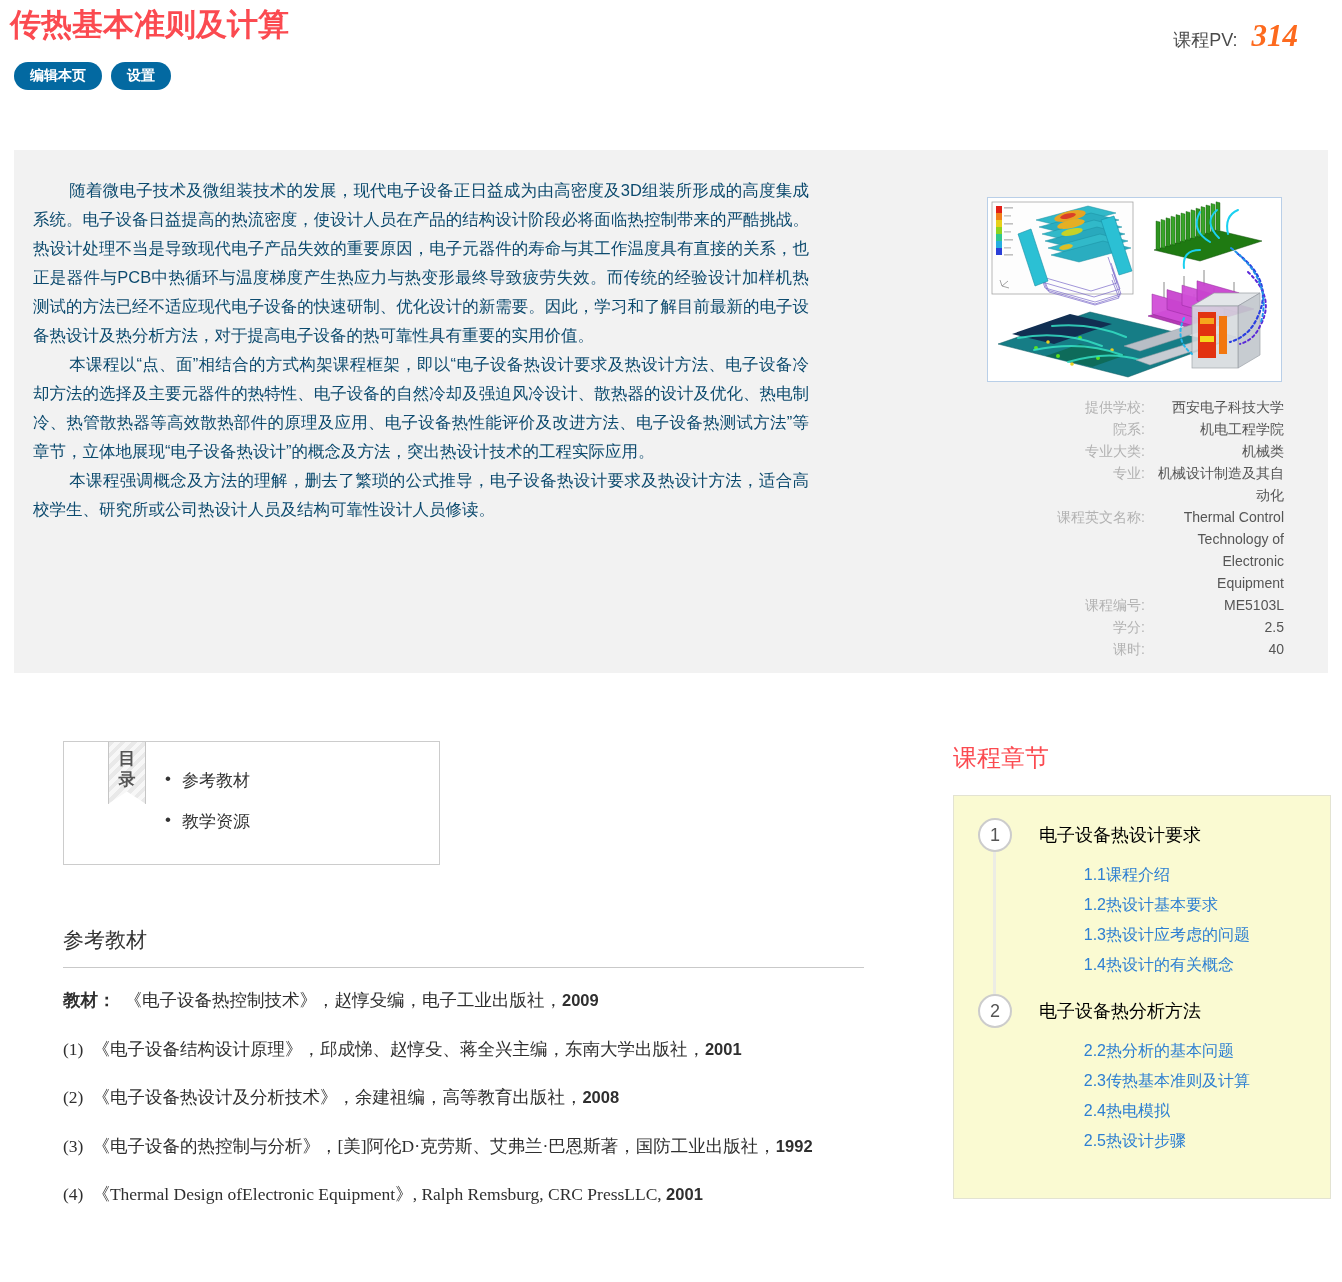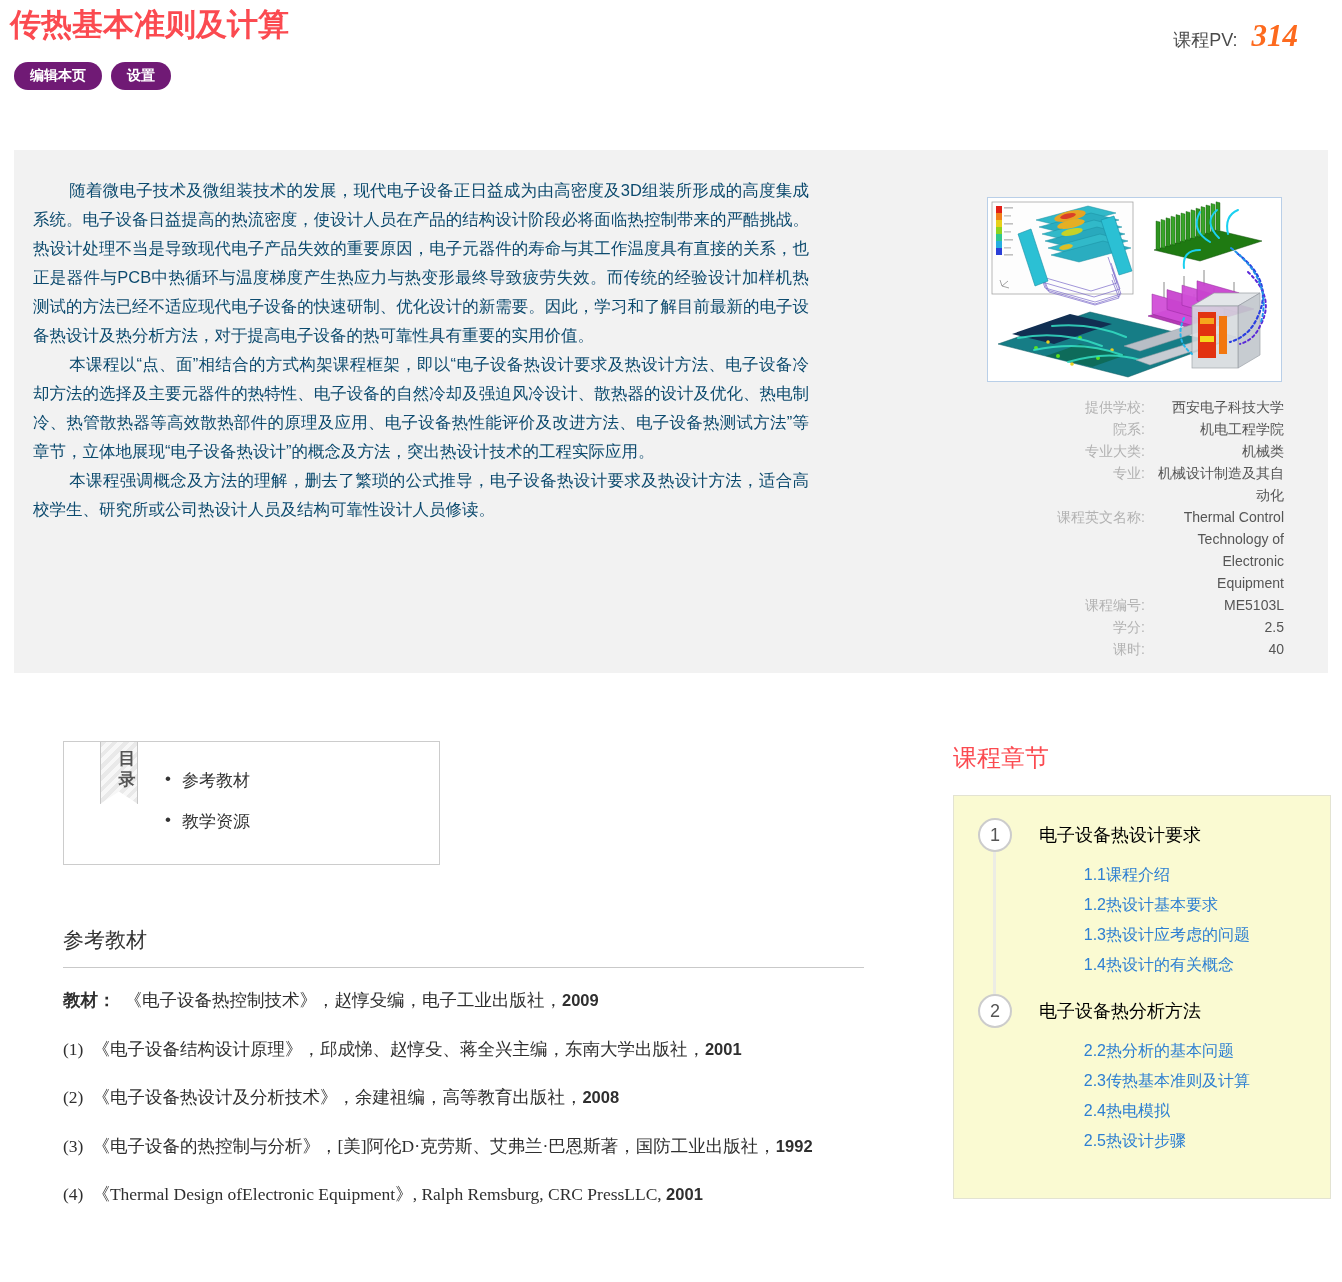--- a/index.html
+++ b/index.html
@@ -9,41 +9,41 @@
     background:#fff; font-family:"Liberation Sans","DejaVu Sans",sans-serif;
   }
   
   .page-title { position:absolute; left:10px; top:4px; margin:0;
     font-size:31px; font-weight:700; color:#fb4a50; }
   .pv-wrap { position:absolute; top:18px; right:44px; display:flex; align-items:baseline; gap:14px; }
   .pv-label { font-size:18px; color:#4a4a4a;margin-left:44px; }
   .pv-num { font-size:31px; color:#fd6a1e; font-style:italic; font-weight:700;
     font-family:"Liberation Serif","DejaVu Serif",serif; }
   .btn-row { position:absolute; left:14px; top:62px; display:flex; gap:9px; }
-  .pill-btn { height:28px; padding:0 16px; background:#701a75; color:#fff; font-size:14px;
+  .pill-btn { height:28px; padding:0 16px; background:#0369a1; color:#fff; font-size:14px;
     font-weight:700; border:none; border-radius:14px; cursor:pointer; font-family:inherit; }
   
   .intro-box { position:absolute; left:14px; top:150px; width:1314px; height:523px; background:#f2f2f2; }
   .intro-text { position:absolute; left:19px; top:26px; width:776px;
     font-size:16.5px; line-height:29px; color:#0c4a6e; text-align:justify; }
   .intro-text p { margin:0; text-indent:2.2em; }
   .course-media { position:absolute; left:973px; top:47px; width:297px; }
   .course-image { width:295px; height:185px; border:1px solid #b9cfe8; background:#fff; display:block; }
   .info-list { margin-top:14px; }
   .info-row { display:flex; font-size:14px; line-height:22px; }
   .info-label { width:158px; text-align:right; color:#b2b2b2; flex:none; }
   .info-value { margin-left:7px; width:132px; color:#555;text-align:right; }
   
   .toc-box { position:absolute; left:63px; top:741px; width:377px; height:124px;
     border:1px solid #ccc; background:#fff; }
-  .toc-ribbon { position:absolute; left:36px; top:0; width:38px; height:62px;
+  .toc-ribbon { position:absolute; left:44px; top:0; width:38px; height:62px;
     background:repeating-linear-gradient(135deg,#e9e9e9 0 4px,#f7f7f7 4px 8px);
     border:1px solid #c5c5c5; border-top:none;
     clip-path:polygon(0 0,100% 0,100% 100%,50% 80%,0 100%);
-    display:flex; justify-content:flex-end; padding-top:6px; }
+    display:flex; justify-content:center; padding-top:6px; }
   .toc-ribbon-text { width:20px; font-size:17px; font-weight:700; color:#555;
     line-height:21px; word-break:break-all; text-align:center; }
   .toc-list { margin:27px 0 0 101px; padding:0; list-style:none; }
   .toc-list li { font-size:17px; color:#333; margin-bottom:18px; position:relative;
     padding-left:17px; cursor:pointer; }
   .toc-list li .bullet { position:absolute; left:0; top:0; color:#333; }
   
   .ref-section { position:absolute; left:63px; top:926px; width:801px; }
   .ref-heading { font-size:21px; font-weight:500; color:#333; margin:0 0 13px 0; }
   .ref-divider { border:none; border-top:1px solid #c9c9c9; margin:0 0 9px 0; }

